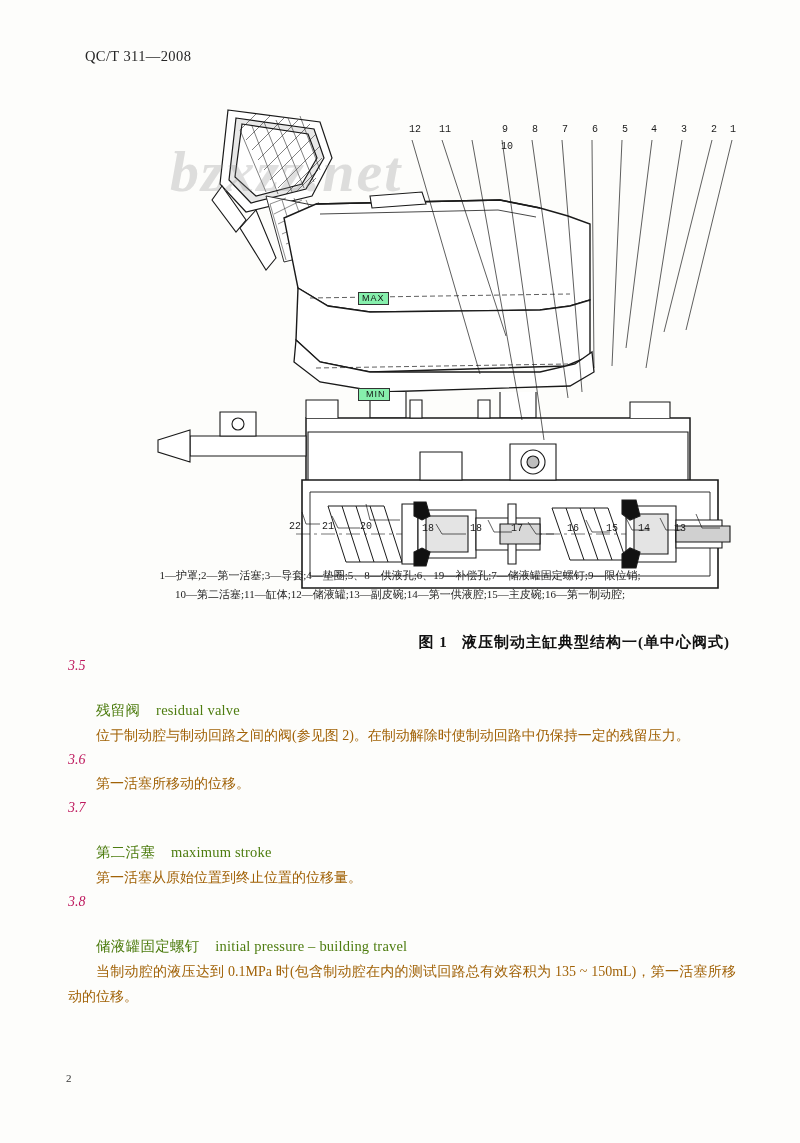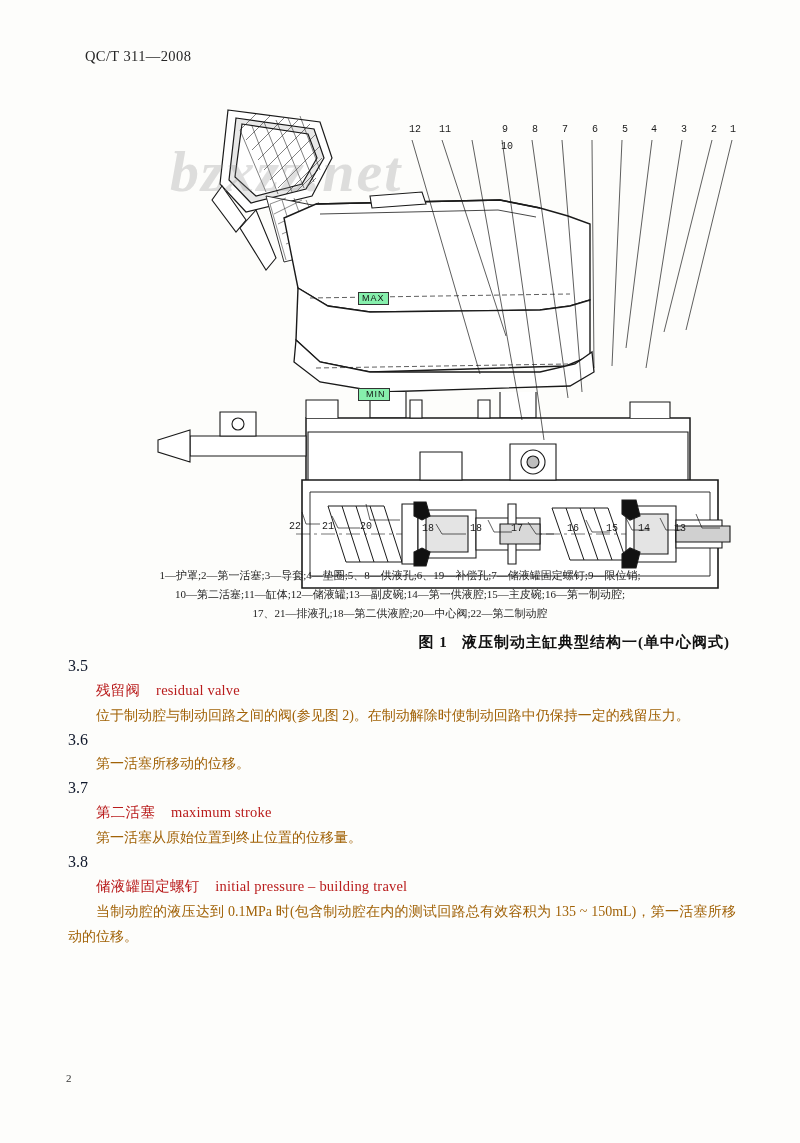--- a/index.html
+++ b/index.html
@@ -106,32 +106,34 @@
 
   
   .body {
     position: absolute;
     left: 0;
     top: 654px;
     width: 800px;
   }
   .sec-num {
     font-family: "Liberation Serif", serif;
-    font-size: 16px;
-    color: #0f172a;
+    font-size: 14px;
+    color: #be185d;
     margin-left: 68px;
     line-height: 23px;
+    font-style: italic;
   }
   .term {
     font-family: "Liberation Serif", serif;
     font-size: 14.5px;
-    color: #b91c1c;
+    color: #4d7c0f;
     margin-left: 96px;
     line-height: 26px;
     letter-spacing: 0.3px;
+    margin-top: 20px;
   }
   .term .en { letter-spacing: 0.2px; }
   .defn {
     font-family: "Liberation Serif", serif;
     font-size: 14px;
     color: #a16207;
     margin-left: 68px;
     margin-right: 64px;
     line-height: 25px;
     text-indent: 28px;
@@ -320,21 +322,20 @@
     <div class="callout" style="left:568px; top:424px;">14</div>
     <div class="callout" style="left:604px; top:424px;">13</div>
 
     <div class="minmax" style="left:288px; top:192px;">MAX</div>
     <div class="minmax" style="left:288px; top:288px;padding-left:7px;">MIN</div>
   </div>
 
   <div class="legend">
     <div>1—护罩;2—第一活塞;3—导套;4—垫圈;5、8—供液孔;6、19—补偿孔;7—储液罐固定螺钉;9—限位销;</div>
     <div>10—第二活塞;11—缸体;12—储液罐;13—副皮碗;14—第一供液腔;15—主皮碗;16—第一制动腔;</div>
-    <div>17、21—排液孔;18—第二供液腔;20—中心阀;22—第二制动腔</div>
   </div>
 
   <div class="caption">图 1&nbsp;&nbsp; 液压制动主缸典型结构一(单中心阀式)</div>
 
   <div class="body">
 
     <div class="sec-num">3.5</div>
     <div class="term">
       <span>残留阀</span>&nbsp;&nbsp;&nbsp;
       <span class="en">residual valve</span>

